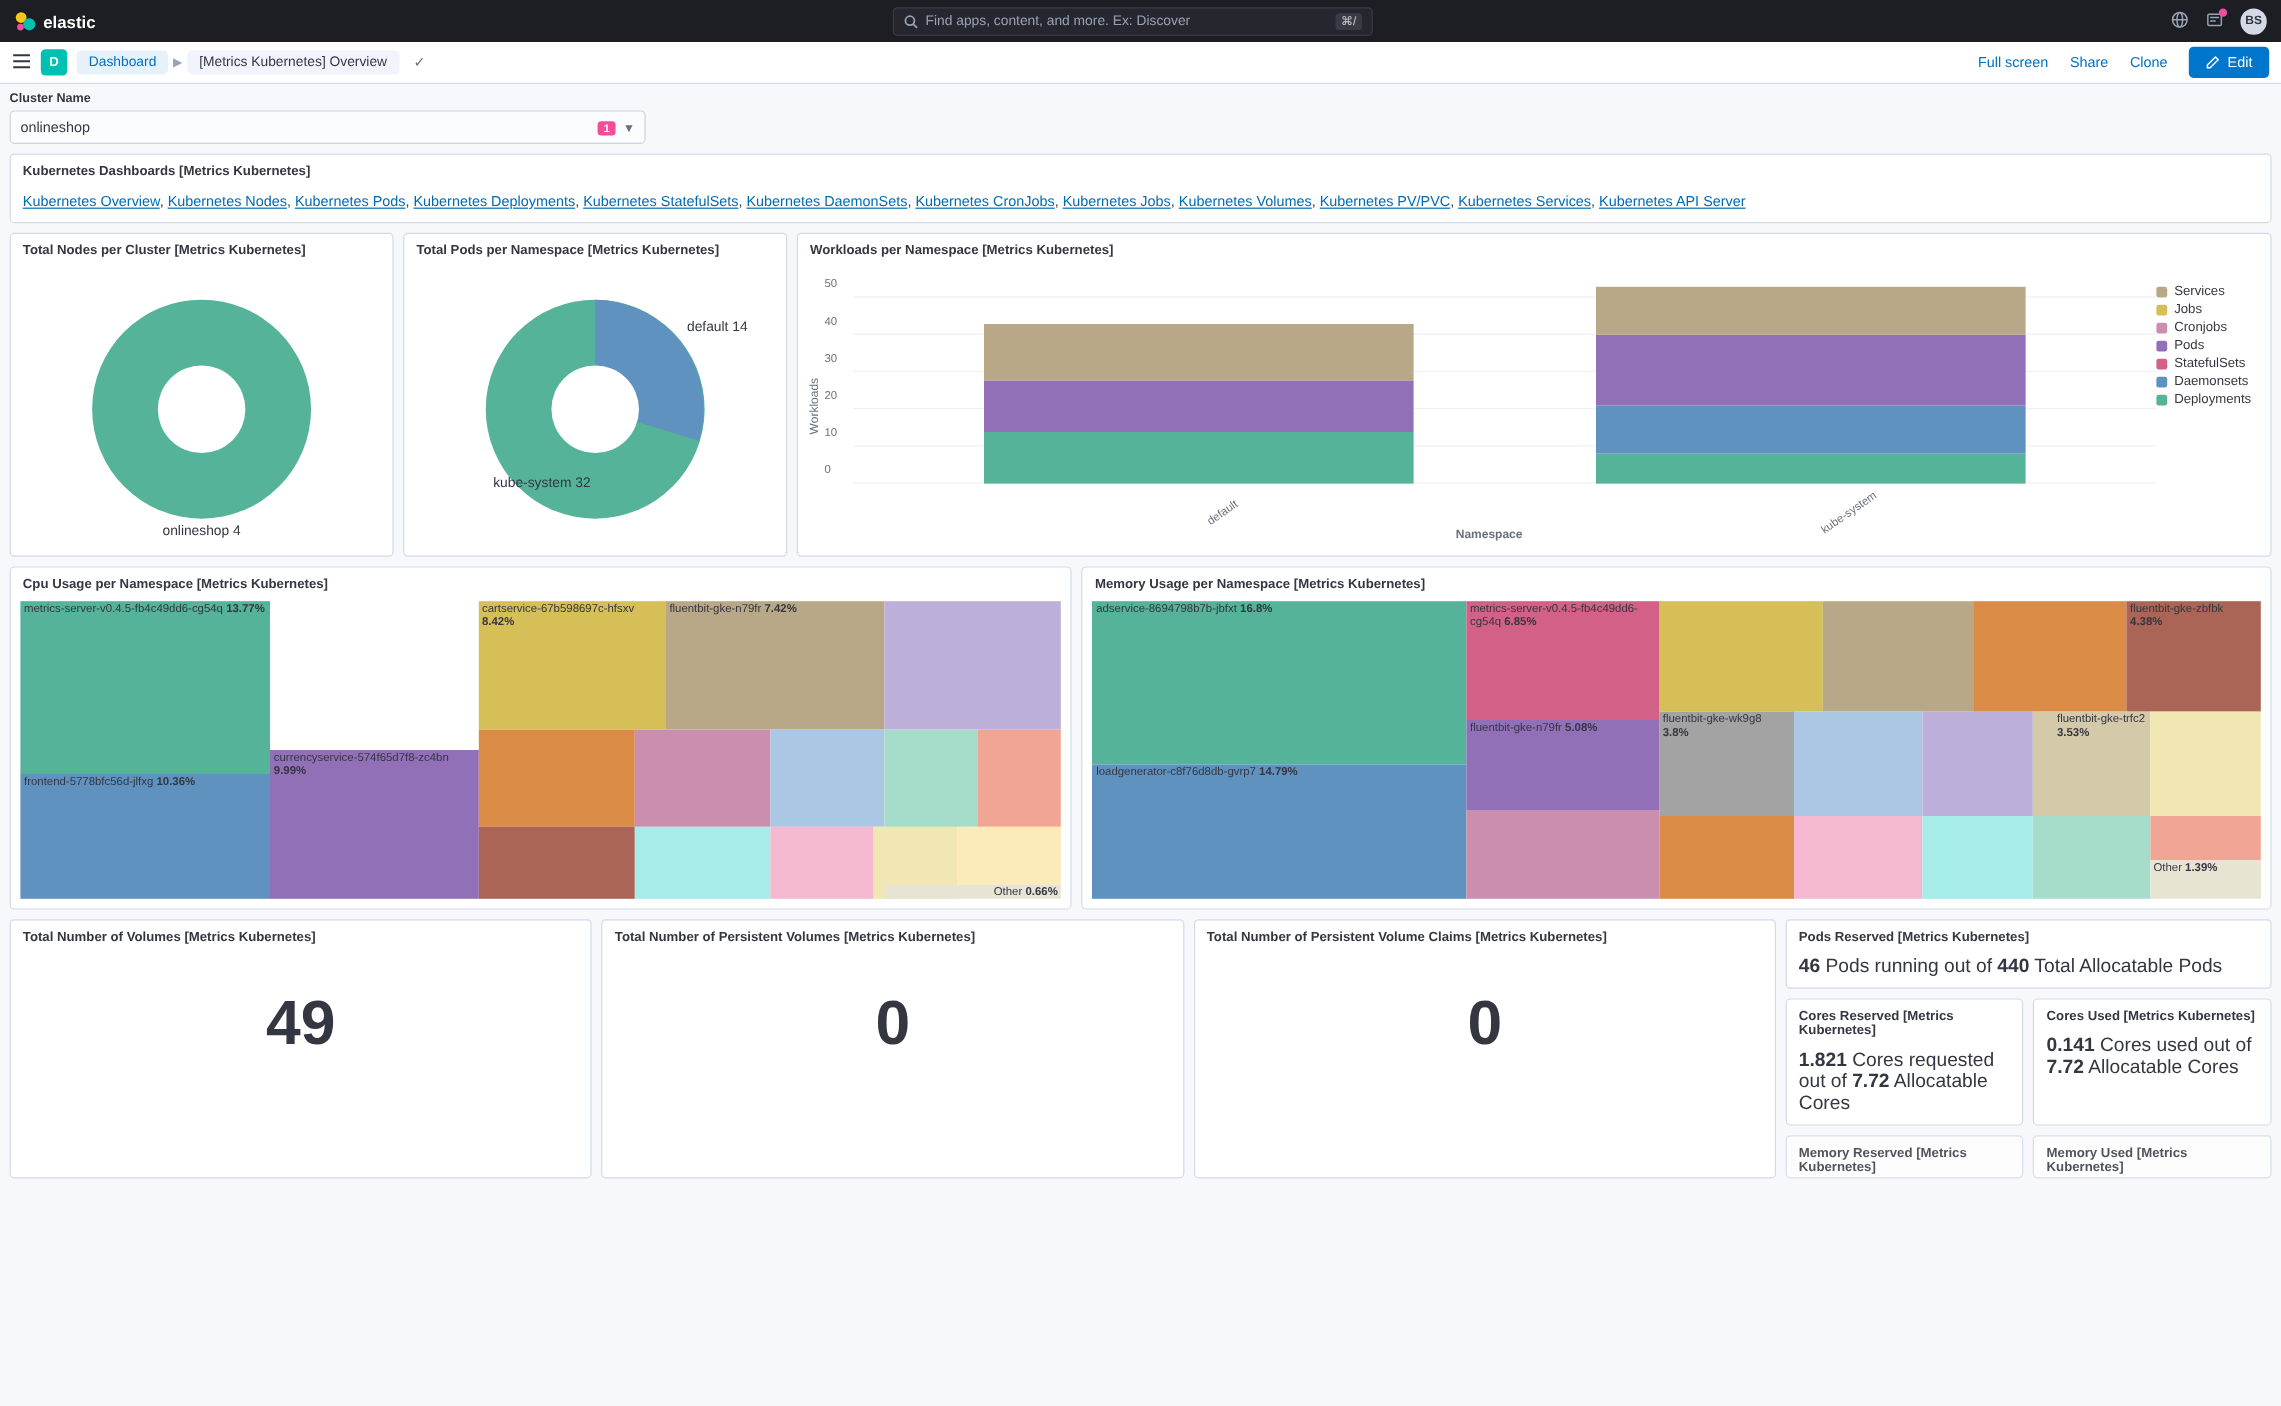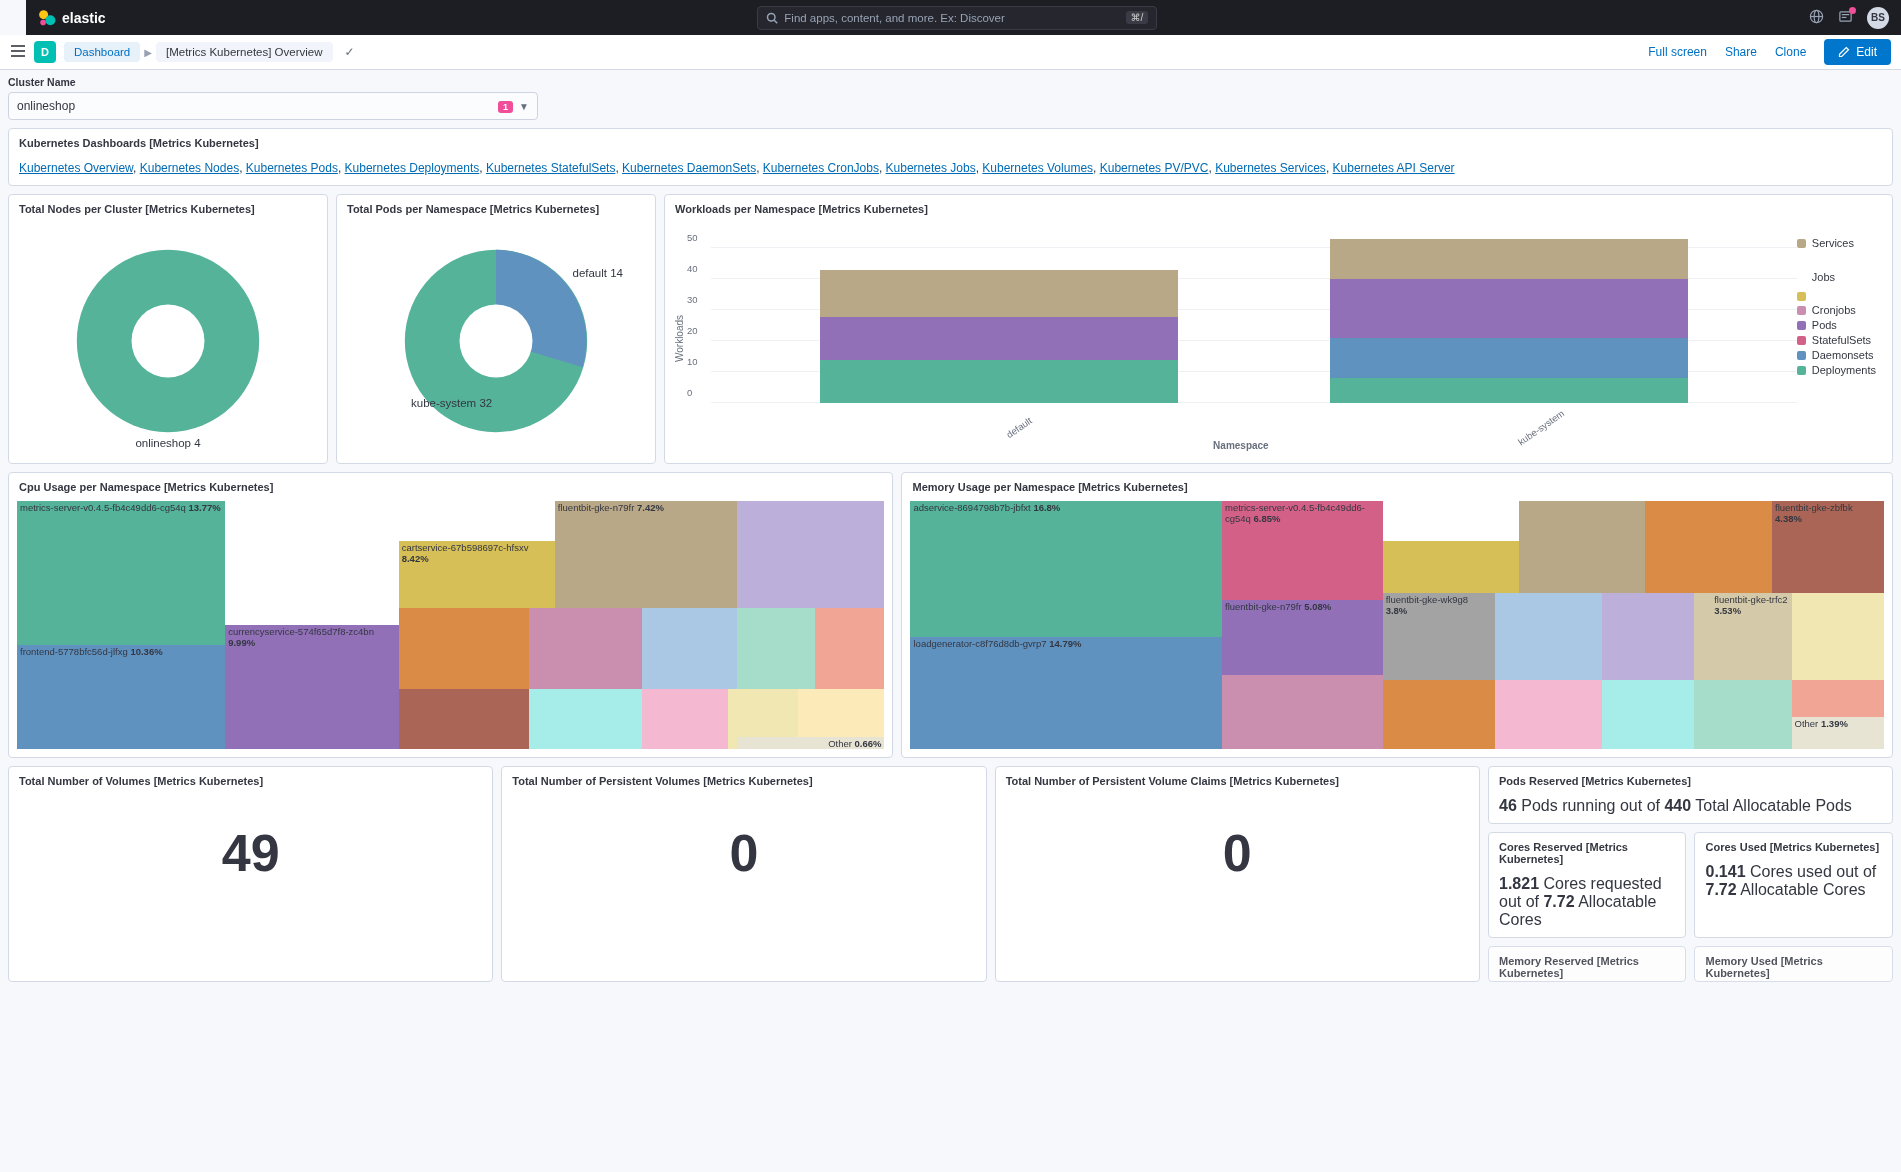--- a/index.html
+++ b/index.html
@@ -1,19 +1,19 @@
 <!DOCTYPE html>
 <html><head>
 <meta charset="utf-8">
 <style>
 * { margin: 0; padding: 0; box-sizing: border-box; font-family: -apple-system, BlinkMacSystemFont, "Segoe UI", Helvetica, Arial, sans-serif; }
 body { background: #f7f8fc; font-size: 12px; color: #343741; }
 
 
-.topnav { background: #1d1e24; height: 35px; display: flex; align-items: center; padding: 16px 12px; color: #fff; margin-left: 26px; }
+.topnav { background: #1d1e24; height: 35px; display: flex; align-items: center; padding: 16px 12px; color: #fff; }
 .logo { display: flex; align-items: center; gap: 6px; font-weight: 600; font-size: 14px; }
 .logo-icon { width: 18px; height: 18px; }
 .search-wrap { flex: 1; display: flex; justify-content: center; }
 .search { background: #25262e; border: 1px solid #3a3c45; border-radius: 4px; width: 400px; height: 24px; display: flex; align-items: center; padding: 0 8px; color: #98a2b3; gap: 6px; font-size: 11.5px; }
 .search-kbd { background: #3a3c45; border-radius: 3px; padding: 1px 5px; font-size: 10px; color: #ccc; }
 .topnav-right { display: flex; align-items: center; gap: 14px; }
 .topnav-icon { color: #98a2b3; position: relative; cursor: pointer; }
 .avatar { width: 22px; height: 22px; border-radius: 50%; background: #d3dae6; color: #343741; font-size: 10px; font-weight: 600; display: flex; align-items: center; justify-content: center; }
 .dot-badge { position: absolute; top: -2px; right: -3px; width: 7px; height: 7px; background: #f04e98; border-radius: 50%; }
 
@@ -72,21 +72,21 @@
 
 .metric-big { font-size: 52px; font-weight: 700; text-align: center; padding: 28px 0 10px; }
 .metric-text { font-size: 16px; padding: 2px 10px 8px; }
 
 
 .c-teal { background: #54b399; }
 .c-blue { background: #6092c0; }
 .c-pink { background: #d36086; }
 .c-purple { background: #9170b8; }
 .c-tan { background: #ca8eae; }
-.c-yellow { background: #d6bf57; margin-top: 40px; }
+.c-yellow { background: #d6bf57; }
 .c-khaki { background: #b9a888; }
 .c-ltpurple { background: #bcafd9; }
 .c-brown { background: #aa6556; }
 .c-mint { background: #a6edea; }
 .c-orange2 { background: #da8b45; }
 .c-ltblue { background: #aac8e4; }
 .c-ltpink { background: #f5b8d1; }
 .c-cream { background: #f1e7b3; }
 .c-ltgreen { background: #a6dcca; }
 .c-ltyellow { background: #fdeab9; }

